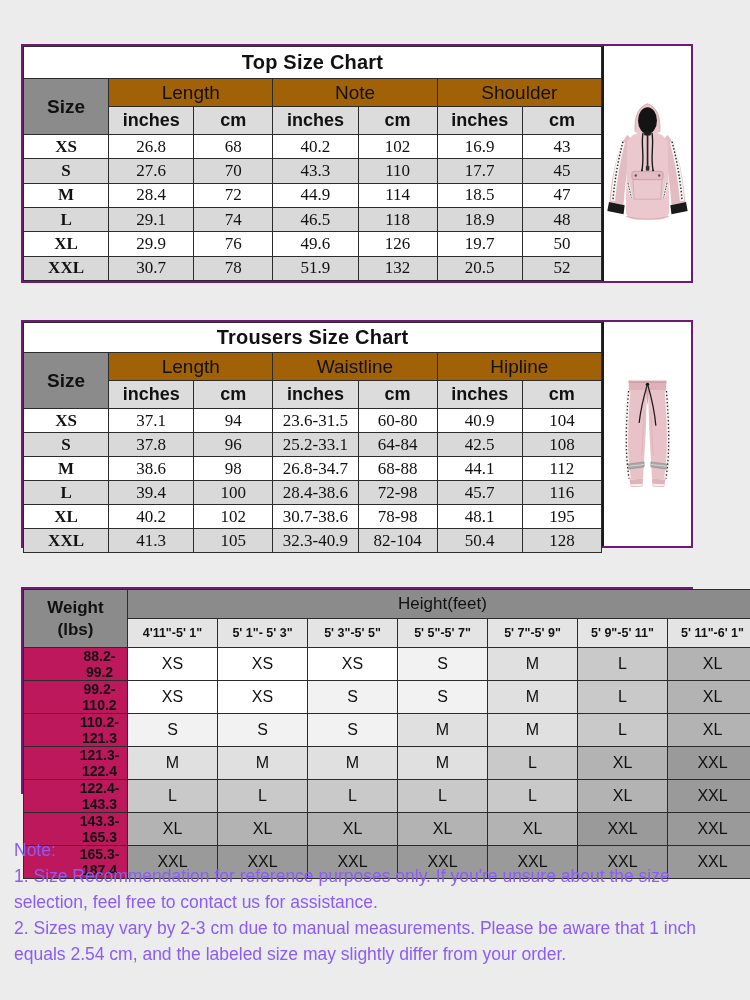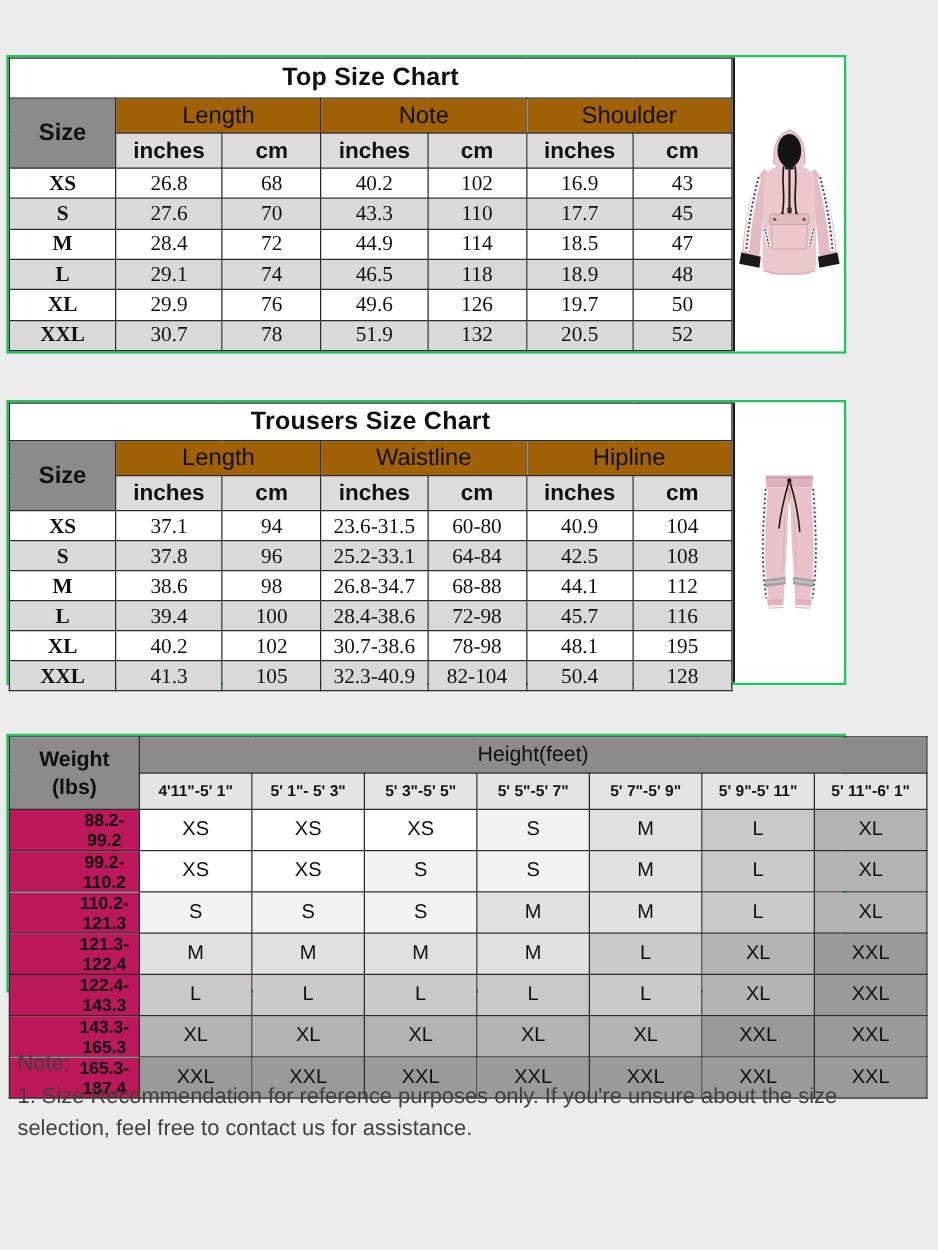--- a/index.html
+++ b/index.html
@@ -1,19 +1,19 @@
 <!DOCTYPE html>
 <html><head>
 <meta charset="utf-8">
 <style>
   * { margin:0; padding:0; box-sizing:border-box; }
   body { background:#ececec; font-family:"Liberation Sans", sans-serif; color:#111; }
   .page { position:relative; width:750px; height:1000px; background:#ececec; overflow:hidden; }
 
-  .chart-block { position:absolute; left:5px; width:672px; background:#fff; border:2px solid #22c55e; display:flex; }
+  .chart-block { position:absolute; left:21px; width:672px; background:#fff; border:2px solid #701a75; display:flex; }
   #block-top { top:44px; height:239px; }
   #block-trousers { top:320px; height:228px; }
   #block-weight { top:587px; height:207px; }
 
   table { border-collapse:collapse; table-layout:fixed; }
   .size-table { width:579px; height:100%; }
   .size-table td, .size-table th { border:1px solid #2b2b2b; text-align:center; vertical-align:middle; overflow:hidden; }
 
   .chart-title-cell { font-size:20px; font-weight:bold; background:#fff; height:32px; letter-spacing:0.2px; }
   .group-head { background:#a16207; font-size:19px; font-weight:normal; height:28px; }
@@ -34,21 +34,21 @@
   .ht-range { background:#e4e4e4; font-weight:bold; font-size:12.5px; height:29px; }
   .weight-table tbody td { font-size:16px; height:20px; }
   .weight-table tbody td.rowhead { font-weight:bold; font-size:14px; background:#be185d; font-family:"Liberation Sans",sans-serif;padding-left:48px; }
   td.sz-XS { background:#ffffff; }
   td.sz-S  { background:#f2f2f2; }
   td.sz-M  { background:#e0e0e0; }
   td.sz-L  { background:#c9c9c9; }
   td.sz-XL { background:#b3b3b3; }
   td.sz-XXL{ background:#9a9a9a; }
 
-  .note { position:absolute; left:14px; top:838px; width:726px; font-size:17.5px; line-height:1.48; color:#404040; }
+  .note { position:absolute; left:14px; top:838px; width:726px; font-size:17.5px; line-height:1.48; color:#8b5cf6; }
   .note p { margin:0; }
 </style>
 </head>
 <body>
 
 <div class="page">
 
   <div class="chart-block" id="block-top">
     <table class="size-table">
       <colgroup>
@@ -398,15 +398,16 @@
             <td class="sz-XXL">XXL</td>
             <td class="sz-XXL">XXL</td>
           </tr>
         </tbody>
     </table>
   </div>
 
   <div class="note">
     <p>Note:</p>
     <p>1. Size Recommendation for reference purposes only. If you're unsure about the size selection, feel free to contact us for assistance.</p>
+    <p>2. Sizes may vary by 2-3 cm due to manual measurements. Please be aware that 1 inch equals 2.54 cm, and the labeled size may slightly differ from your order.</p>
   </div>
 
 </div>
 
 </body></html>

